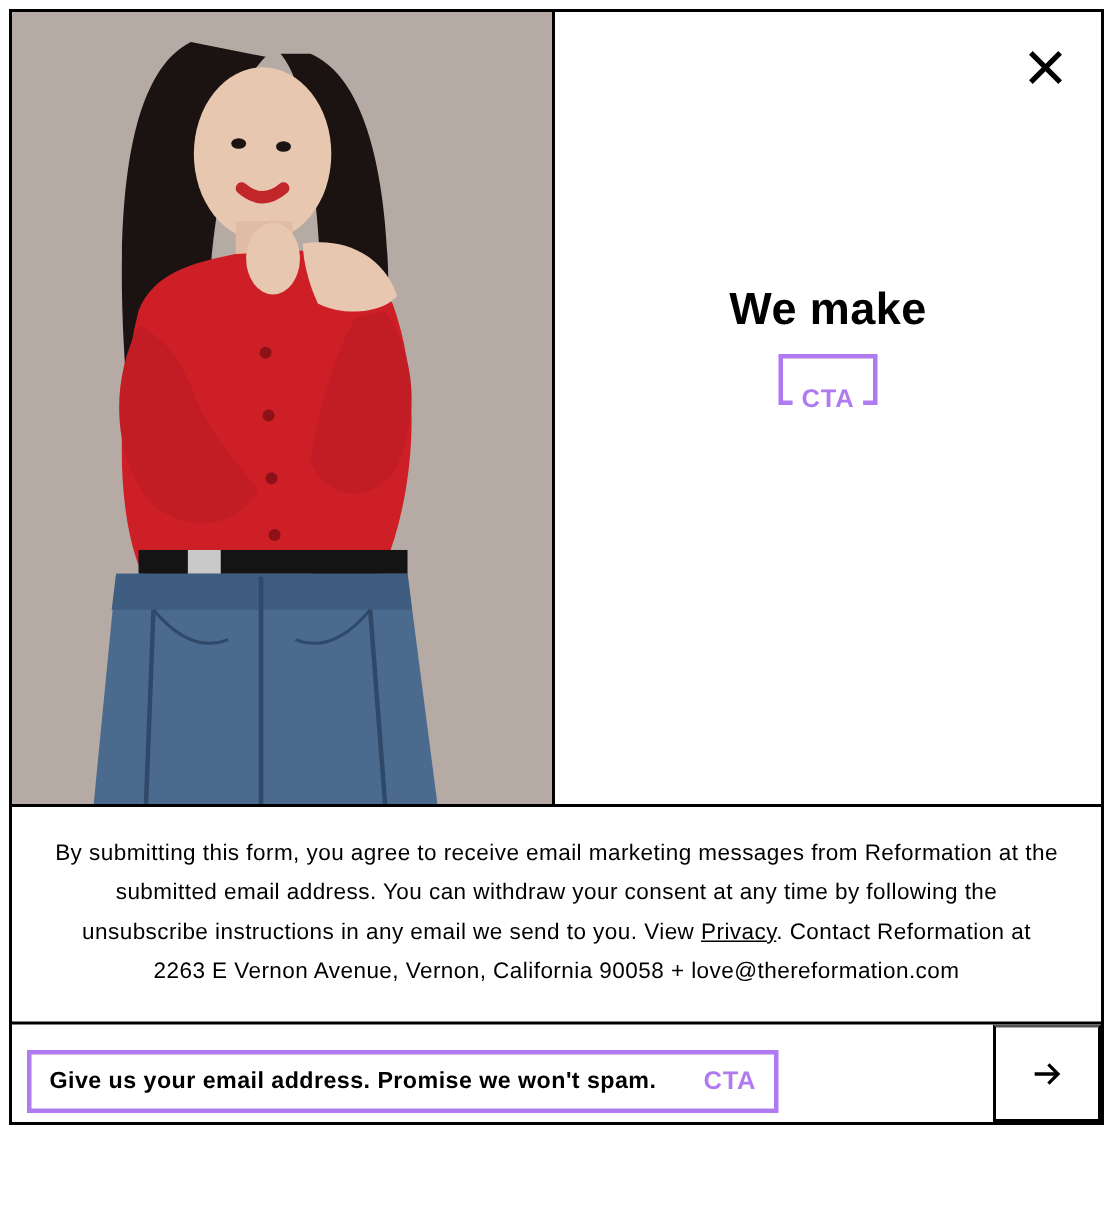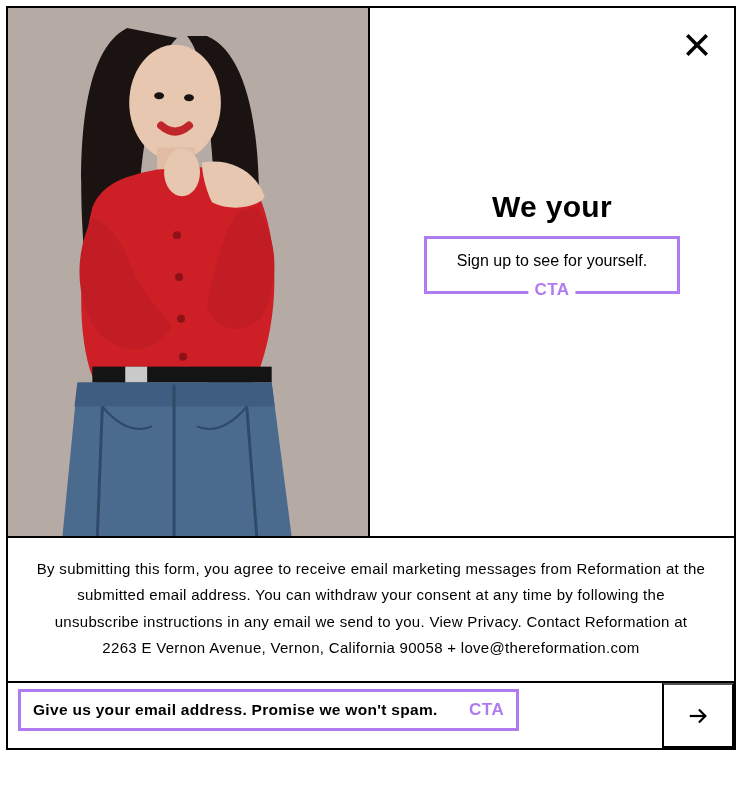--- a/index.html
+++ b/index.html
@@ -80,29 +80,30 @@
   .legal {
     padding: 18px 28px 20px 28px;
     font-size: 15px;
     line-height: 1.75;
     text-align: center;
     color: #000;
     border-bottom: 2px solid #000;
     letter-spacing: 0.3px;
   }
   .legal .privacy {
+    text-decoration: underline;
   }
   .email-row {
     display: flex;
     height: 65px;
   }
   .email-cell {
     flex: 1;
     display: flex;
-    align-items: flex-start;
+    align-items: flex-end;
     padding: 6px 10px;
   }
   .email-cta {
     border: 3px solid #b07af0;
     display: flex;
     align-items: center;
     padding: 8px 12px;
     position: relative;
   }
   .email-cta input {
@@ -184,25 +185,24 @@
 
     <div class="text-panel">
       <button class="close-btn">
         <svg viewBox="0 0 24 24">
           <line x1="3" y1="3" x2="21" y2="21" stroke="#000" stroke-width="3.2"></line>
           <line x1="21" y1="3" x2="3" y2="21" stroke="#000" stroke-width="3.2"></line>
         </svg>
       </button>
 
       <div class="headline">
-        <div>We your</div>
+        <div>We make</div>
       </div>
 
       <div class="cta-box">
-        <span>Sign up to see for yourself.</span>
         <span class="cta-label">CTA</span>
       </div>
     </div>
   </div>
 
   <div class="legal">
     <span>By submitting this form, you agree to receive email marketing messages from Reformation at the submitted email address. You can withdraw your consent at any time by following the unsubscribe instructions in any email we send to you. View </span><span class="privacy">Privacy</span><span>. Contact Reformation at 2263 E Vernon Avenue, Vernon, California 90058 + love@thereformation.com</span>
   </div>
 
   <div class="email-row">

